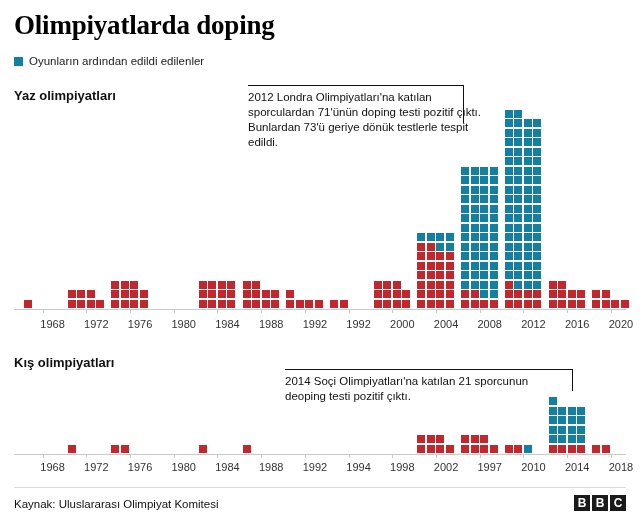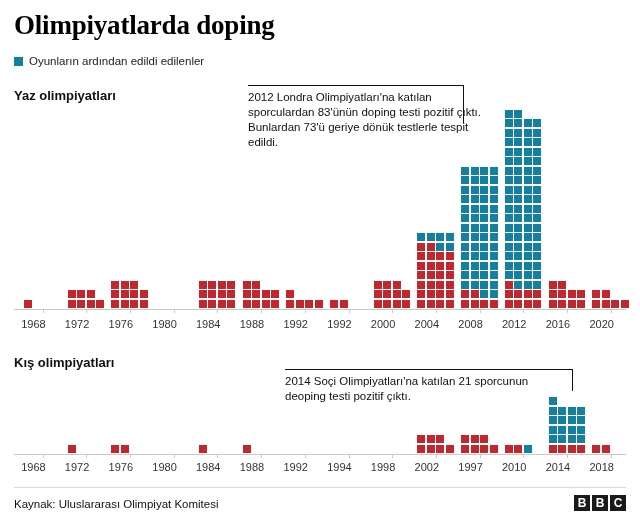--- a/index.html
+++ b/index.html
@@ -24,21 +24,21 @@
   .section-title{
     position:absolute;font-size:13px;font-weight:700;color:#111;
   }
   .annot{
     position:absolute;font-size:11.5px;line-height:15px;color:#111;
   }
   .chart{position:absolute;}
   .plot{position:relative;}
   .cell{position:absolute;}
   .axis-line{position:absolute;background:#c9c9c9;height:1px;left:0;}
-  .tick{position:absolute;font-size:11px;color:#333;text-align:left;}
+  .tick{position:absolute;font-size:11px;color:#333;text-align:right;}
   .tickmark{position:absolute;width:1px;background:#c9c9c9;}
   .source{
     position:absolute;left:14px;top:498px;font-size:11.5px;color:#111;
   }
   .rule{position:absolute;left:14px;top:487px;width:612px;height:1px;background:#d9d9d9;}
   .bbc{
     position:absolute;right:14px;top:495px;display:flex;gap:2px;
   }
   .bbc span{
     background:#1a1a1a;color:#fff;font-family:"Liberation Sans",sans-serif;
@@ -55,21 +55,21 @@
   <div class="title">Olimpiyatlarda doping</div>
 
   <div class="legend">
     <div class="item">
       <span class="swatch" style="background:#1380a1"></span>
       <span class="lbl">Oyunların ardından edildi edilenler</span>
     </div>
   </div>
 
   <div class="section-title" style="left:14px;top:88px;">Yaz olimpiyatları</div>
-  <div class="annot" style="left:248px;top:90px;width:250px;">2012 Londra Olimpiyatları'na katılan sporculardan 83'ünün doping testi pozitif çıktı. Bunlardan 73'ü geriye dönük testlerle tespit edildi.</div>
+  <div class="annot" style="left:248px;top:90px;width:250px;">2012 Londra Olimpiyatları'na katılan sporculardan 71'ünün doping testi pozitif çıktı. Bunlardan 73'ü geriye dönük testlerle tespit edildi.</div>
   <div class="leader" style="left:248px;top:85px;width:216px;height:1px;"></div>
   <div class="leader" style="left:463px;top:85px;width:1px;height:38px;"></div>
 
   <div class="chart" id="summer-chart" style="left:14px;top:110px;width:612px;height:205px;">
     <div class="plot" id="summer-plot" style="position:absolute;left:0;top:0;width:612px;height:199px;">
         <div class="cell" style="width: 8px; height: 8px; left: 10px; top: 189.5px; background: rgb(193, 39, 45);"></div>
         <div class="cell" style="width: 8px; height: 8px; left: 53.7143px; top: 189.5px; background: rgb(193, 39, 45);"></div>
         <div class="cell" style="width: 8px; height: 8px; left: 63.2143px; top: 189.5px; background: rgb(193, 39, 45);"></div>
         <div class="cell" style="width: 8px; height: 8px; left: 72.7143px; top: 189.5px; background: rgb(193, 39, 45);"></div>
         <div class="cell" style="width: 8px; height: 8px; left: 82.2143px; top: 189.5px; background: rgb(193, 39, 45);"></div>

